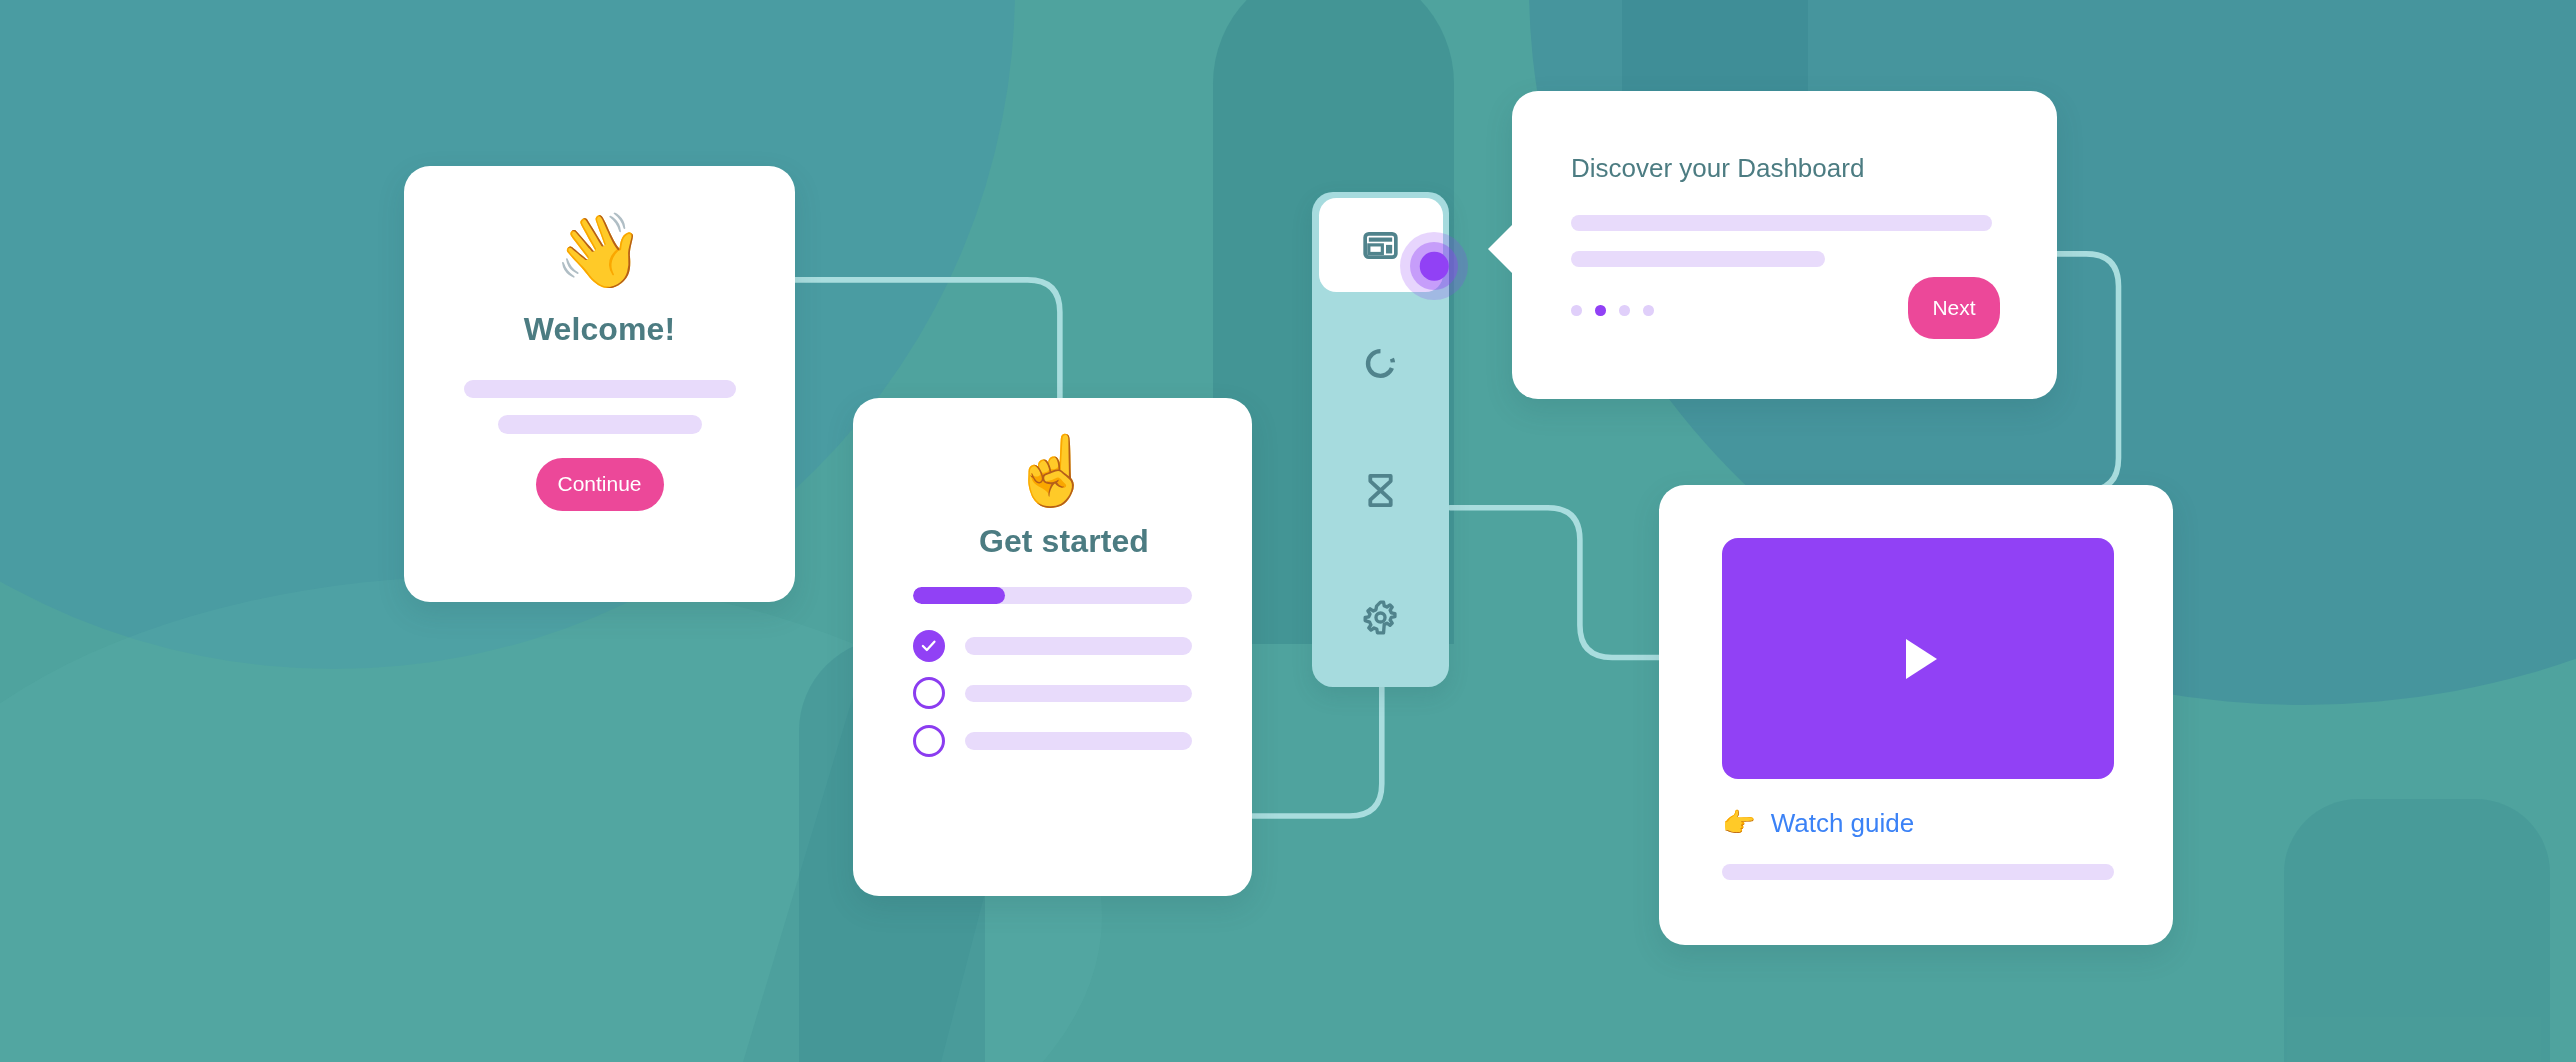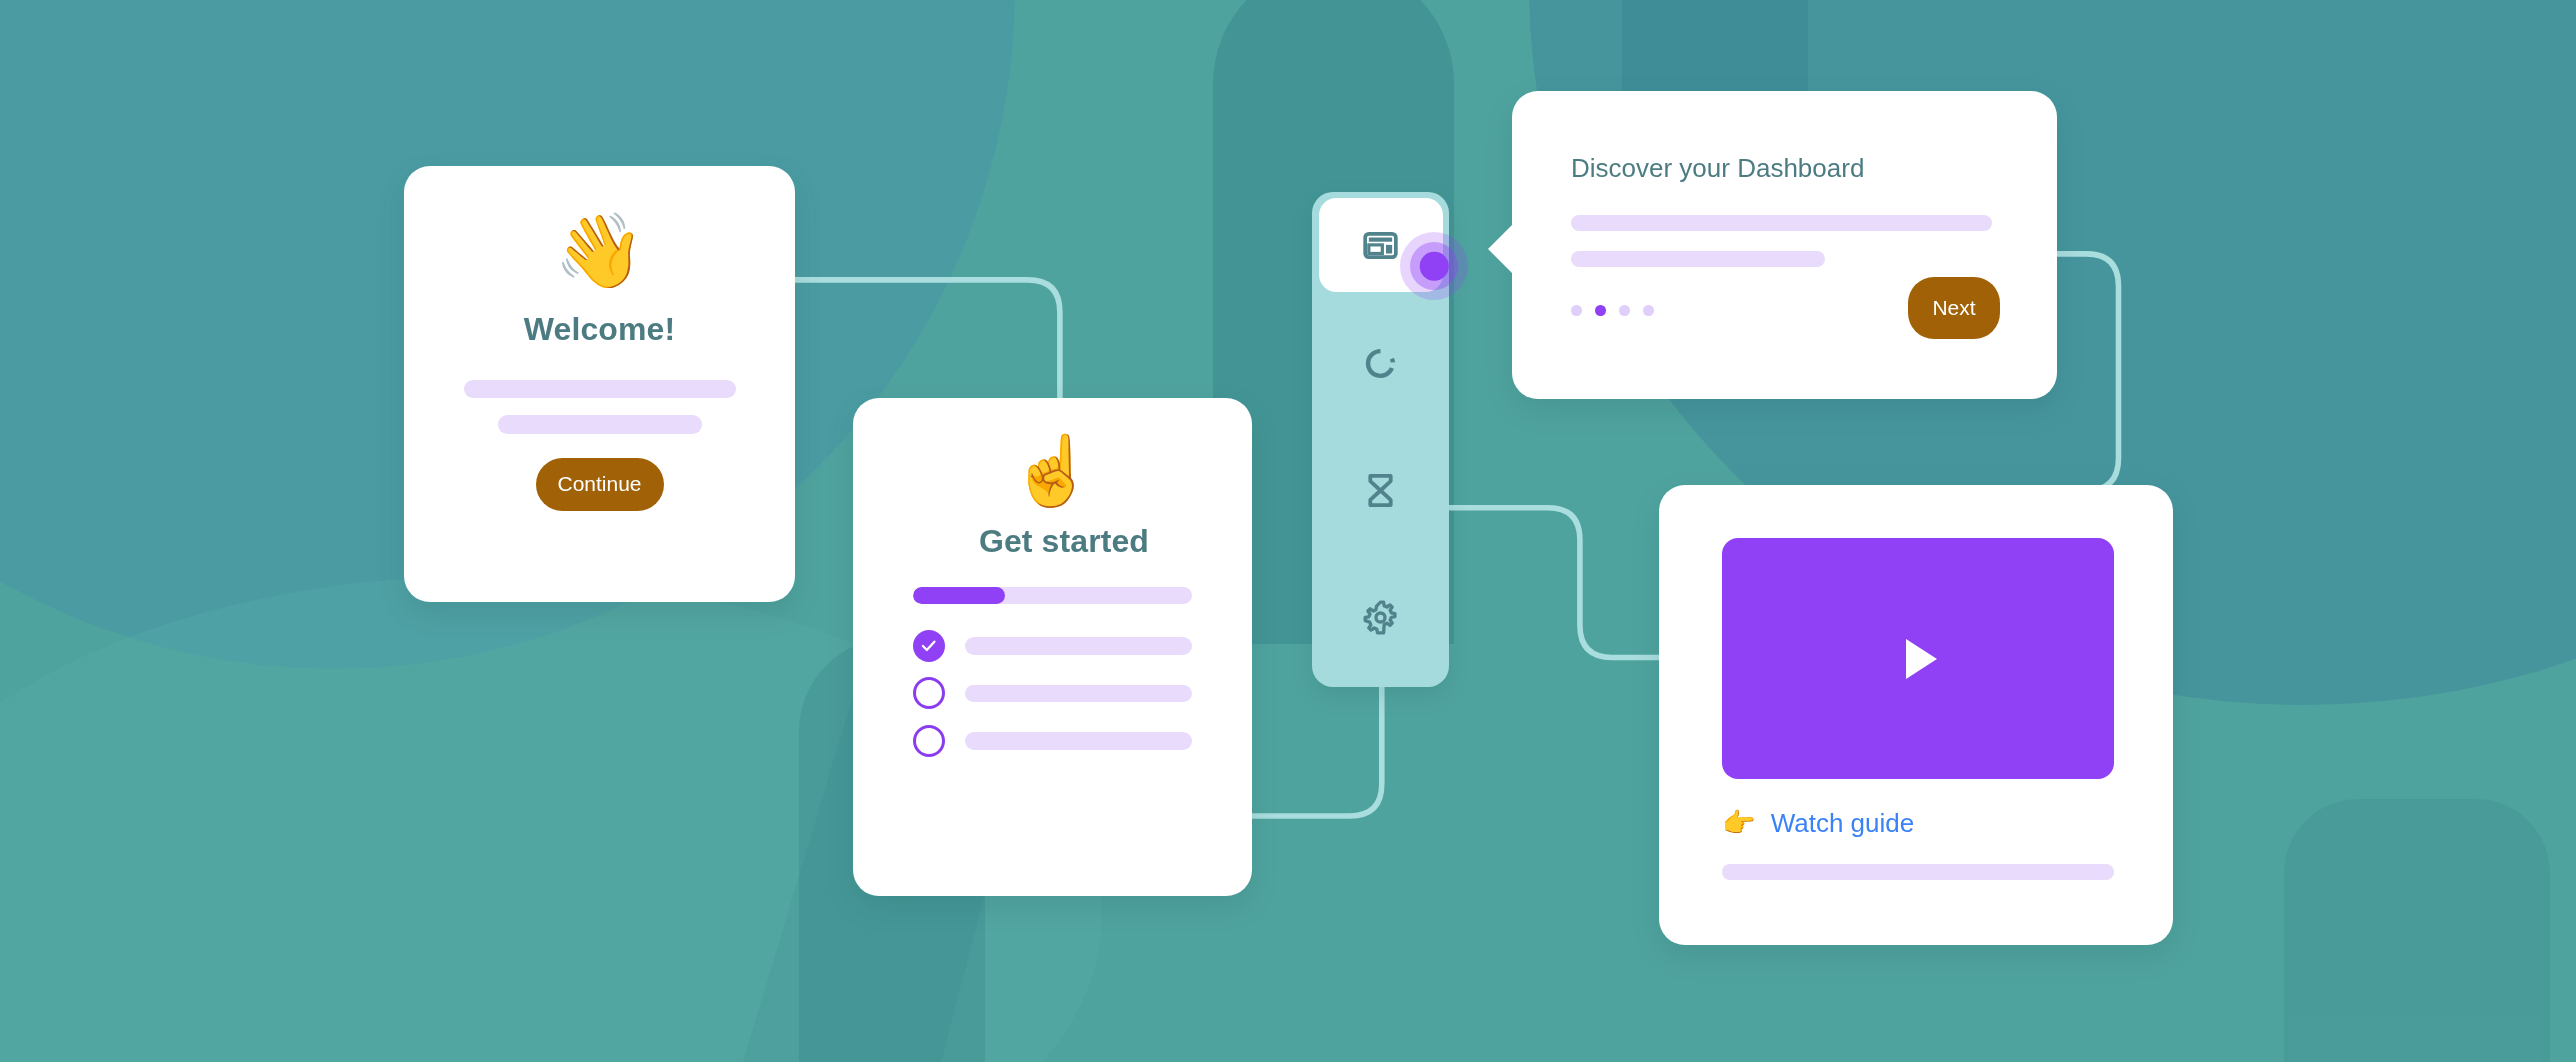--- a/index.html
+++ b/index.html
@@ -104,21 +104,21 @@
     margin-top: 23.5px;
     letter-spacing: 0.1px;
   }
   .ph {
     background: #E8DBFB;
     border-radius: 25px;
   }
   #welcome-card .ph1 { width: 272px; height: 18.6px; margin-top: 32px; }
   #welcome-card .ph2 { width: 204px; height: 18.6px; margin-top: 17.3px; }
   .btn-pill {
-    background: #a16207;
+    background: #ec4899;
     color: #fff;
     border: none;
     border-radius: 62px;
     font-family: "Liberation Sans", sans-serif;
     cursor: pointer;
   }
   #continue-button {
     width: 128px; height: 53px;
     font-size: 21px;
     margin-top: 24px;

